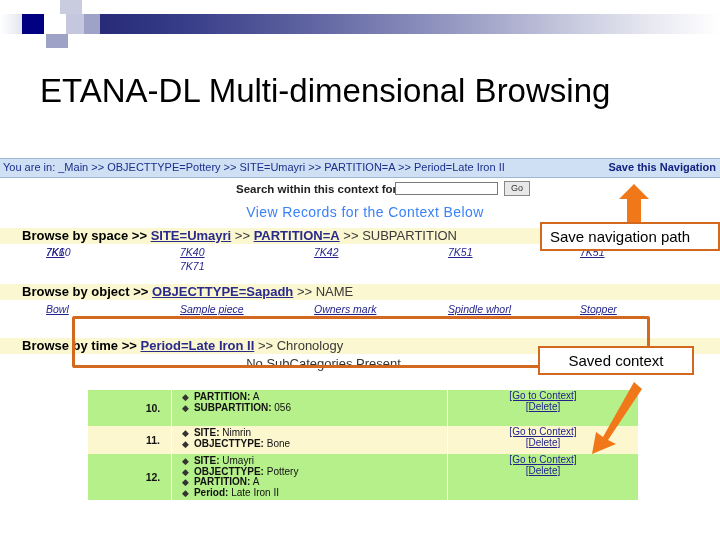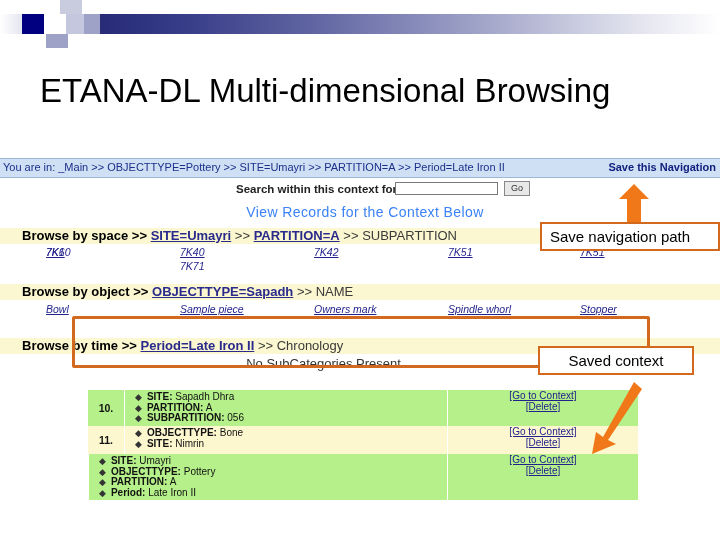--- a/index.html
+++ b/index.html
@@ -195,20 +195,21 @@
   .res-row.cream { background: #fdf7cf; }
   .res-num {
     width: 36px;
     font-size: 10.5px;
     font-weight: bold;
     color: #111;
     display: flex;
     align-items: center;
     justify-content: center;
     filter: blur(0.3px);
+    margin-left: 47px;
   }
   .res-fields {
     flex: 1;
     padding: 2px 0 2px 10px;
     border-left: 1px solid #ffffff;
     border-right: 1px solid #ffffff;
   }
   .res-field {
     font-size: 10px;
     color: #111;
@@ -341,43 +342,43 @@
 
   <div id="no-subcat">
     <span>No SubCategories Present</span>
   </div>
 
   <div id="results">
 
     <div class="res-row green" style="height:36px;">
       <div class="res-num">10.</div>
       <div class="res-fields">
-        <div class="res-field"><span class="bullet">◆</span><span class="k">SITE:</span> <span>Sapadh Dhra</span></div>
         <div class="res-field"><span class="bullet">◆</span><span class="k">PARTITION:</span> <span>A</span></div>
         <div class="res-field"><span class="bullet">◆</span><span class="k">SUBPARTITION:</span> <span>056</span></div>
       </div>
       <div class="res-actions">
         <a>[Go to Context]</a>
         <a>[Delete]</a>
       </div>
     </div>
 
     <div class="res-row cream" style="height:28px;">
       <div class="res-num">11.</div>
       <div class="res-fields">
+        <div class="res-field"><span class="bullet">◆</span><span class="k">SITE:</span> <span>Nimrin</span></div>
         <div class="res-field"><span class="bullet">◆</span><span class="k">OBJECTTYPE:</span> <span>Bone</span></div>
-        <div class="res-field"><span class="bullet">◆</span><span class="k">SITE:</span> <span>Nimrin</span></div>
       </div>
       <div class="res-actions">
         <a>[Go to Context]</a>
         <a>[Delete]</a>
       </div>
     </div>
 
     <div class="res-row green" style="height:46px;">
+      <div class="res-num">12.</div>
       <div class="res-fields">
         <div class="res-field"><span class="bullet">◆</span><span class="k">SITE:</span> <span>Umayri</span></div>
         <div class="res-field"><span class="bullet">◆</span><span class="k">OBJECTTYPE:</span> <span>Pottery</span></div>
         <div class="res-field"><span class="bullet">◆</span><span class="k">PARTITION:</span> <span>A</span></div>
         <div class="res-field"><span class="bullet">◆</span><span class="k">Period:</span> <span>Late Iron II</span></div>
       </div>
       <div class="res-actions">
         <a>[Go to Context]</a>
         <a>[Delete]</a>
       </div>

